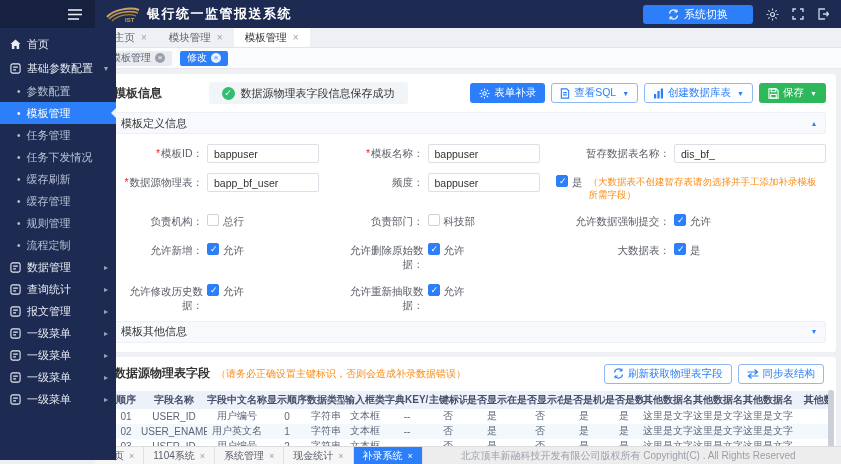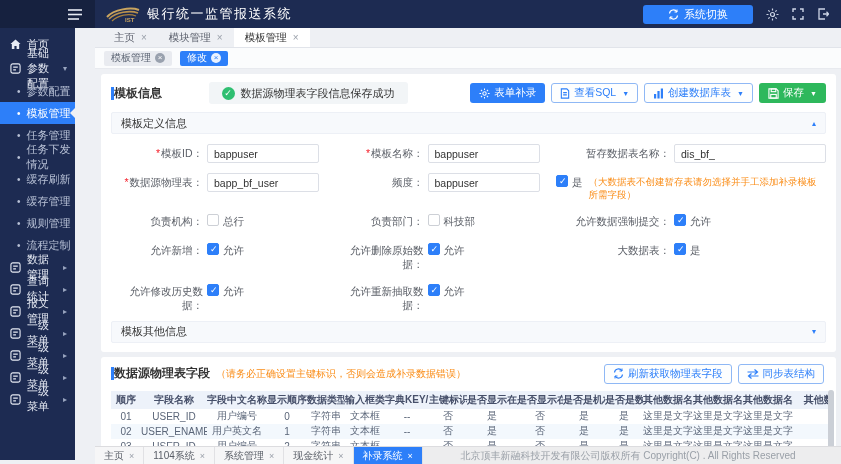--- a/index.html
+++ b/index.html
@@ -3,27 +3,27 @@
 <meta charset="utf-8">
 <style>
   *{box-sizing:border-box;margin:0;padding:0;}
   html,body{width:841px;height:464px;overflow:hidden;}
   body{font-family:"Liberation Sans","DejaVu Sans",sans-serif;background:#eef0f4;position:relative;}
 
   
   .topbar{position:absolute;top:0;left:0;width:841px;height:28px;background:#1d2b52;display:flex;align-items:center;z-index:6;}
   .topbar-left{width:95px;height:100%;background:#16213f;display:flex;align-items:center;justify-content:flex-end;padding-right:13px;flex:none;}
   .brand{display:flex;align-items:center;margin-left:10px;gap:6px;}
-  .brand-title{color:#fff;font-size:13px;font-weight:normal;letter-spacing:1.5px;text-align:right;}
+  .brand-title{color:#fff;font-size:13px;font-weight:bold;letter-spacing:1.5px;text-align:right;}
   .top-actions{margin-left:auto;display:flex;align-items:center;gap:13px;padding-right:12px;color:#cdd5e6;}
   .sys-switch{background:#2d7ff9;color:#fff;font-size:11px;height:19px;padding:0 25px;border-radius:3px;display:flex;align-items:center;gap:5px;border:none;cursor:pointer;}
   .topicon{display:flex;align-items:center;}
 
   
-  .sidebar{position:absolute;top:28px;left:0;bottom:4px;width:75px;background:#1d2b52;color:#c3cbdd;font-size:11px;z-index:5;}
+  .sidebar{position:absolute;top:28px;left:0;bottom:4px;width:116px;background:#1d2b52;color:#c3cbdd;font-size:11px;z-index:5;}
   .side-item,.side-group{height:24px;display:flex;align-items:center;padding:0 8px 0 10px;gap:6px;color:#e7ebf4;cursor:pointer;}
   .side-item{margin-top:4px;}
   .side-caret{margin-left:auto;font-size:8px;color:#9aa6c0;}
   .side-sub{height:22px;display:flex;align-items:center;gap:6px;padding-left:17px;position:relative;cursor:pointer;color:#b7c0d5;}
   .side-sub .dot{font-size:10px;}
   .side-sub.active{background:#2d7ff9;color:#fff;}
   .side-sub.active::after{content:"";position:absolute;right:0;top:50%;margin-top:-5px;border:5px solid transparent;border-right-color:#eef0f4;}
 
   
   .main{position:absolute;left:95px;top:28px;right:0;bottom:0;display:flex;flex-direction:column;background:#eef0f4;}

